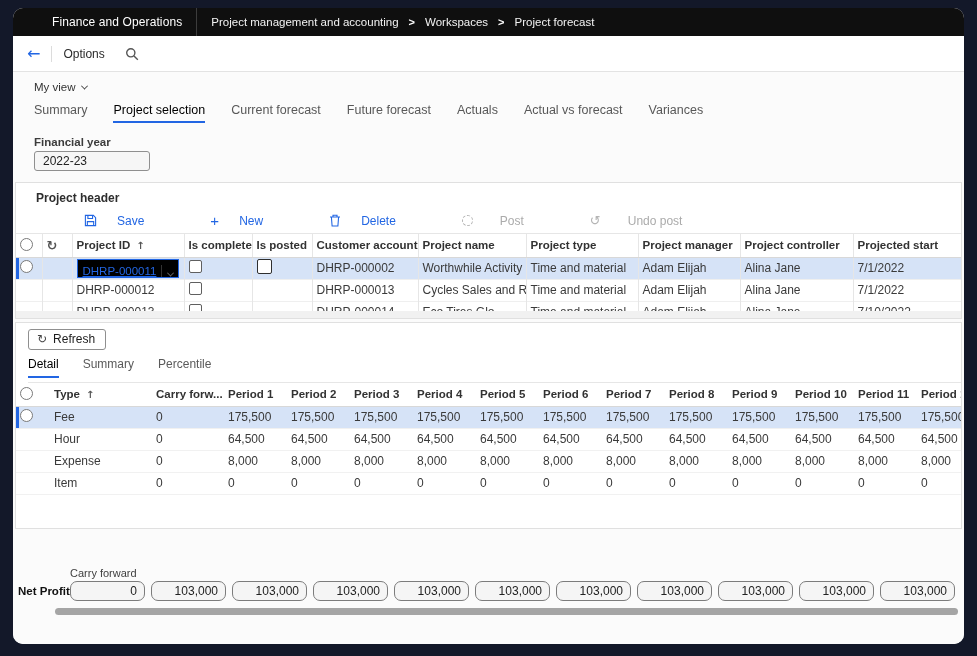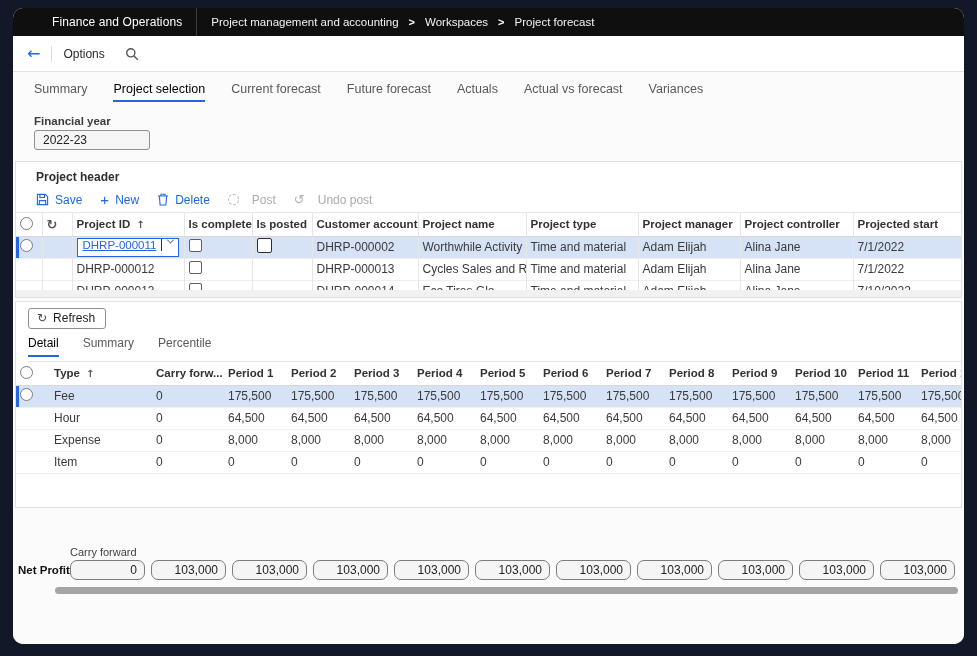--- a/index.html
+++ b/index.html
@@ -53,21 +53,21 @@
   .fld-box { width: 116px; height: 20px; border: 1px solid #8f8f8f; border-radius: 3px;
              background: #f6f6f6; display: flex; align-items: center; padding: 0 8px; font-size: 12px; color: #222; }
   .fld-box.model { width: 106px; }
   .fld-box.model span { color: #2266E3; }
   
   .card { background: #fff; border: 1px solid #e0e0e0; margin: 0 2px; }
   .card.header-card { margin-top: 11px; }
   .card-title { font-size: 12px; font-weight: 600; color: #2e2e2e; padding: 8px 0 6px 20px; }
   
   .gtoolbar { display: flex; align-items: center; gap: 18px; padding: 2px 0 5px 20px; }
-  .tbtn { display: inline-flex; align-items: center; gap: 6px; cursor: pointer; }
+  .tbtn { display: inline-flex; align-items: center; gap: 20px; cursor: pointer; margin-left: 48px; }
   .tbtn .lbl { font-size: 12px; color: #2266E3; }
   .tbtn.disabled .lbl { color: #ababab; padding-left: 7px; }
   .tbtn .plus { color: #2266E3; font-size: 15px; font-weight: 400; line-height: 1; }
   .dashed-circle { width: 11px; height: 11px; border: 1.3px dashed #b5b5b5; border-radius: 50%; display: inline-block; }
   .undo-glyph { font-family: "DejaVu Sans", sans-serif; color: #b5b5b5; font-size: 13px; line-height: 1; }
   
   .grid-clip { overflow: hidden; width: 100%; }
   .grid-clip.upper { height: 78px; border-top: 1px solid #e6e6e6; }
   table.grid { border-collapse: collapse; table-layout: fixed; }
   #upper-grid { width: 957px; }
@@ -79,21 +79,21 @@
   #upper-grid th:last-child, #upper-grid td:last-child { border-right: none; }
   #upper-grid tbody tr { border-bottom: 1px solid #efefef; }
   #lower-grid tbody tr { border-bottom: 1px solid #f1f1f1; }
   tr.selected { background: #d6e3f7; }
   tr.selected td:first-child { box-shadow: inset 3px 0 0 #2266E3; }
   .radio { width: 13px; height: 13px; border: 1px solid #7a7a7a; border-radius: 50%; background: #fff; display: inline-block; }
   .sync { color: #555; font-size: 13px; font-family: "DejaVu Sans", sans-serif; }
   .sort { font-size: 10px; color: #555; margin-left: 6px; font-family: "DejaVu Sans", sans-serif; }
   .ckb { width: 13px; height: 13px; border: 1px solid #5f5f5f; border-radius: 2px; background: #fff; display: inline-block; }
   .ckb.big { width: 15px; height: 15px; border: 1.6px solid #2f2f2f; }
-  .combo { display: inline-flex; align-items: flex-start; height: 19px; border: 1.5px solid #2266E3; background: #ffffff;
+  .combo { display: inline-flex; align-items: flex-end; height: 19px; border: 1.5px solid #2266E3; background: #000000;
            padding: 0 5px; gap: 5px; max-width: 104px; }
   .combo .link { color: #2266E3; text-decoration: underline; font-size: 11.5px; }
   .combo .caret { width: 1px; height: 12px; background: #333; display: inline-block; }
   .combo .chev { border-color: #666; margin-left: 1px; }
   .hstrip { height: 7px; background: #f1f1f1; }
   .num { text-align: right; padding-right: 10px !important; }
   
   .card.detail-card { margin-top: 3px; height: 207px; }
   .refresh-btn { display: inline-flex; align-items: center; gap: 6px; margin: 6px 0 0 12px;
                  border: 1px solid #8f8f8f; border-radius: 3px; background: #fff; padding: 2px 10px 3px 8px; cursor: pointer; }
@@ -136,20 +136,24 @@
       <span class="search-icon">
         <svg width="14" height="14" viewBox="0 0 14 14">
           <circle cx="5.8" cy="5.8" r="4.1" fill="none" stroke="#555" stroke-width="1.4"></circle>
           <line x1="9" y1="9" x2="12.8" y2="12.8" stroke="#555" stroke-width="1.4"></line>
         </svg>
       </span>
     </div>
 
     <div class="content">
 
+      <div class="myview">
+        <span>My view</span>
+        <span class="chev"></span>
+      </div>
 
 
       <div class="ptabs">
         <div class="ptab"><span>Summary</span></div>
         <div class="ptab active"><span>Project selection</span></div>
         <div class="ptab"><span>Current forecast</span></div>
         <div class="ptab"><span>Future forecast</span></div>
         <div class="ptab"><span>Actuals</span></div>
         <div class="ptab"><span>Actual vs forecast</span></div>
         <div class="ptab"><span>Variances</span></div>

